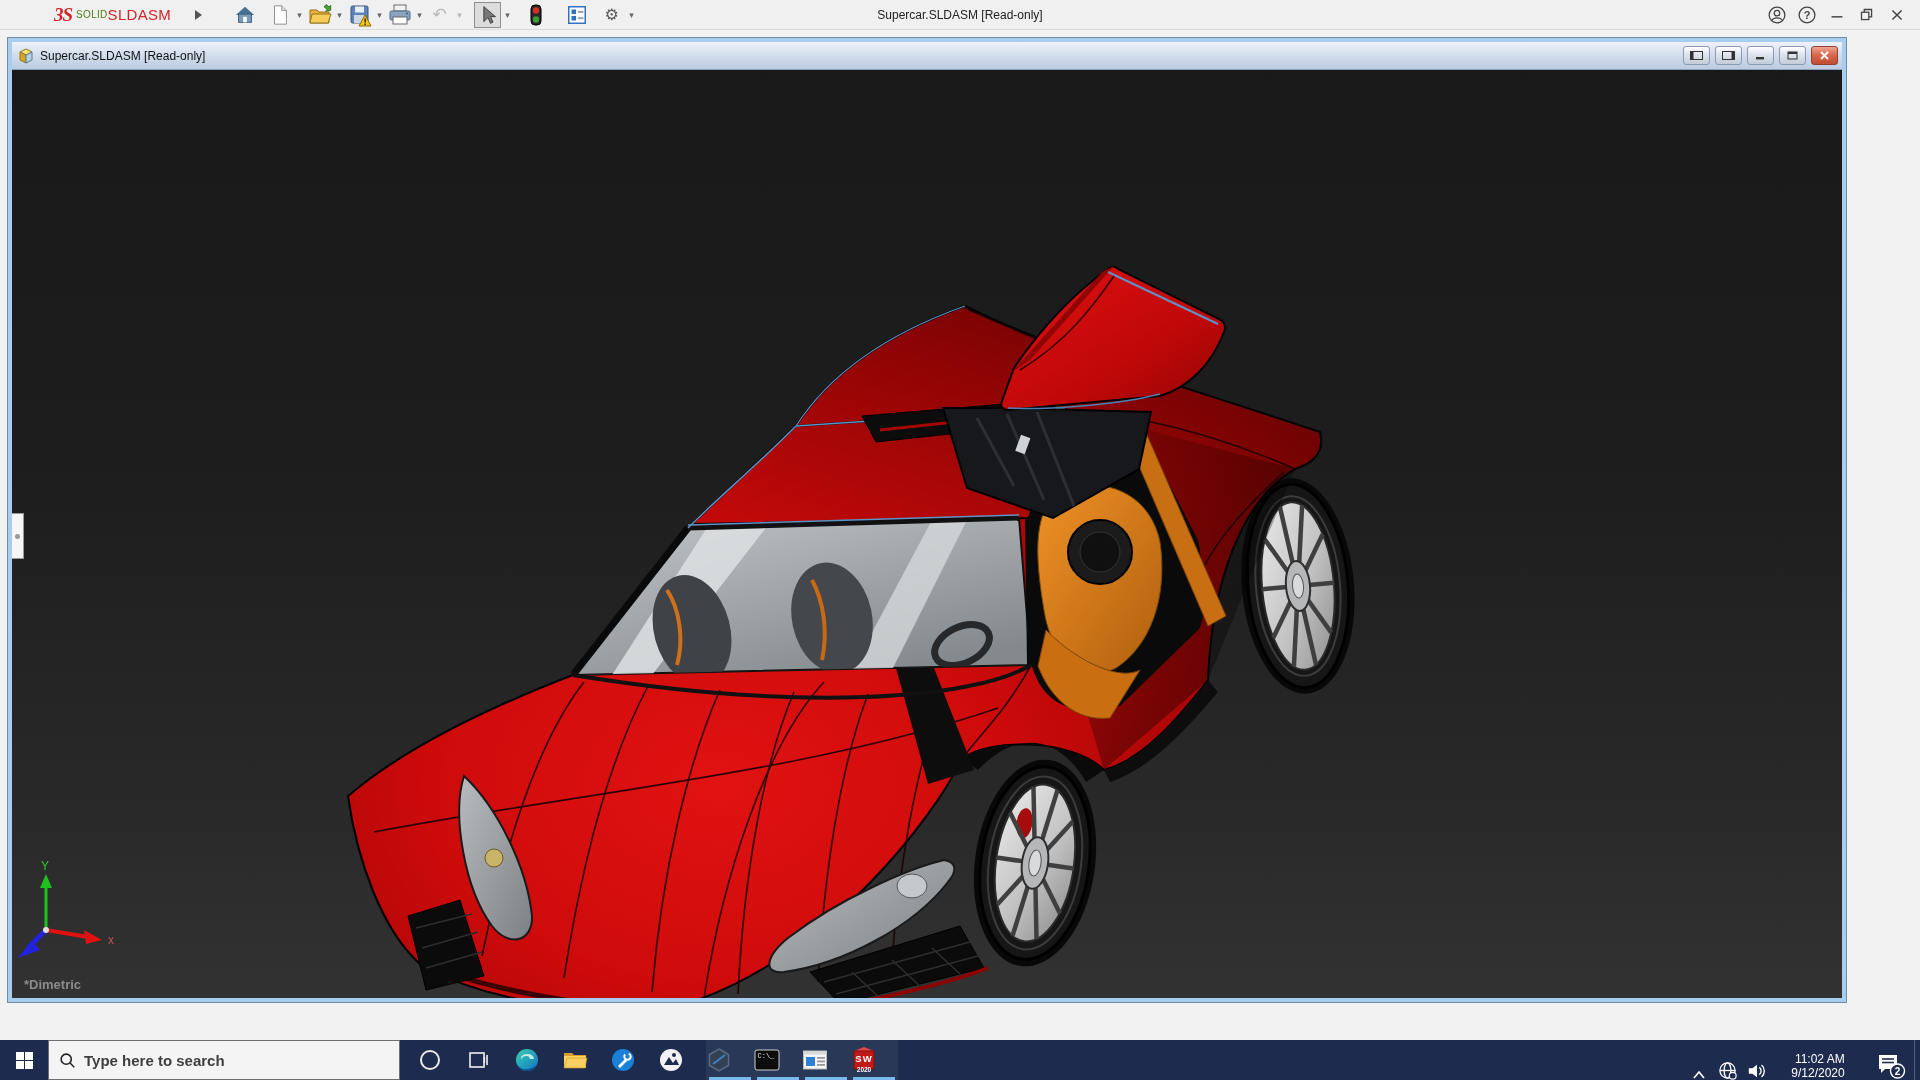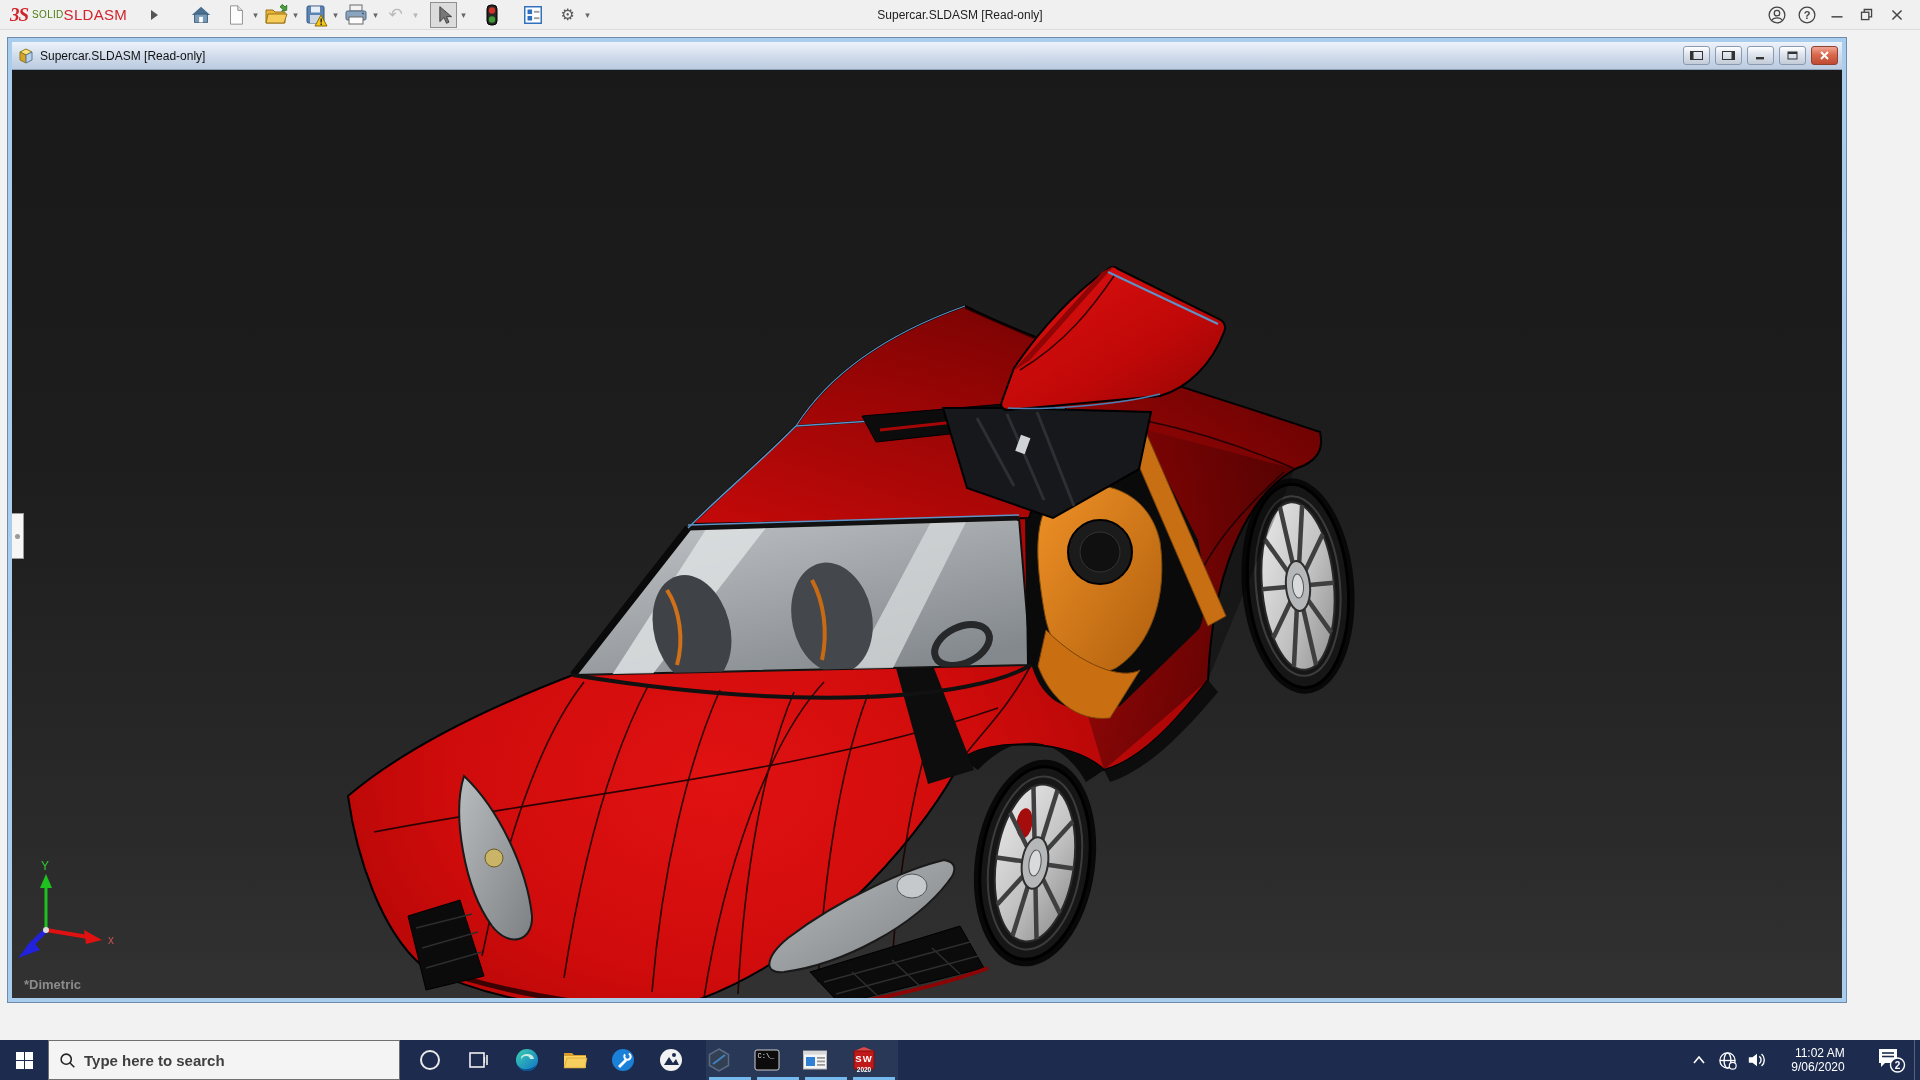--- a/index.html
+++ b/index.html
@@ -1,21 +1,21 @@
 <!DOCTYPE html>
 <html><head>
 <meta charset="utf-8">
 <style>
   * { margin:0; padding:0; box-sizing:border-box; }
   html,body { width:1920px; height:1080px; overflow:hidden;
     font-family:"Liberation Sans", sans-serif; background:#f2f2f2; }
 
   
   .app-titlebar { position:absolute; left:0; top:0; width:1920px; height:30px;
-    background:#f0f0f0; border-bottom:1px solid #dcdcdc; display:flex; align-items:center; }
+    background:#f0f0f0; border-bottom:1px solid #dcdcdc; display:flex; align-items:center;padding-left:44px; }
   .logo { display:flex; align-items:center; margin-left:10px; gap:4px; }
   .logo .monogram { color:#d2232a; font-weight:bold; font-style:italic; font-size:19px;
     font-family:"Liberation Serif", serif; letter-spacing:-1px; }
   .logo .bold { color:#4d7c0f; font-weight:normal; font-size:10px; letter-spacing:.3px; }
   .logo .light { color:#d2232a; font-weight:normal; font-size:15px; letter-spacing:.3px; }
   .flyout { margin-left:22px; display:flex; align-items:center; }
   .toolbar { display:flex; align-items:center; margin-left:28px; }
   .tbtn { width:27px; height:26px; display:flex; align-items:center; justify-content:center; }
   .tbtn.pressed { background:#dcdcdc; border:1px solid #8f8f8f; }
   .caret { width:13px; height:26px; display:flex; align-items:center; justify-content:center;
@@ -57,21 +57,21 @@
   .start { width:48px; display:flex; align-items:center; justify-content:center; }
   .searchbox { width:352px; background:#f4f4f4; border:1px solid #6f6f6f; display:flex;
     align-items:center; padding-left:10px; gap:8px; }
   .searchbox input { border:none; outline:none; background:transparent; font-size:15px;
     color:#222; width:280px; font-family:"Liberation Sans", sans-serif;font-weight:bold; }
   .searchbox input::placeholder { color:#3f3f3f; opacity:1; }
   .tk { width:48px; position:relative; display:flex; align-items:center; justify-content:flex-start; }
   .tk.open { background:rgba(255,255,255,.06); }
   .tk .indicator { position:absolute; left:3px; right:3px; bottom:0; height:3px; background:#76b9ed; }
   .tray { margin-left:auto; display:flex; align-items:center; }
-  .trayitem { height:40px; display:flex; align-items:center; justify-content:center; }
+  .trayitem { height:40px; display:flex; align-items:flex-end; justify-content:center; }
   .clock { width:96px; text-align:right; color:#fff; font-size:12px; line-height:14px; padding-right:4px; }
   .showdesk { width:6px; height:40px; border-left:1px solid rgba(255,255,255,.25); }
   .badge-num { fill:#fff; font-size:10px; font-weight:bold; font-family:"Liberation Sans",sans-serif; }
 </style>
 </head>
 <body>
 
 <header class="app-titlebar">
   <div class="logo">
     <span class="monogram">3S</span>
@@ -592,21 +592,21 @@
     <div class="trayitem" style="width:30px">
       <svg width="20" height="18" viewBox="0 0 22 18">
         <polygon points="2,6 6,6 11,2 11,16 6,12 2,12" fill="#fff"></polygon>
         <path d="M 13.5,5 A 5,5 0 0 1 13.5,13" fill="none" stroke="#fff" stroke-width="1.5"></path>
         <path d="M 16,2.5 A 8.5,8.5 0 0 1 16,15.5" fill="none" stroke="#fff" stroke-width="1.5"></path>
       </svg>
     </div>
     <div class="trayitem clock">
       <div>
         <div>11:02 AM</div>
-        <div>9/06/2020</div>
+        <div>9/12/2020</div>
       </div>
     </div>
     <div class="trayitem" style="width:46px">
       <svg width="30" height="28" viewBox="0 0 30 28">
         <path d="M3 3 H21 V17 H9 L5 21 V17 H3 Z" fill="#fff"></path>
         <line x1="6" y1="7" x2="18" y2="7" stroke="#1d2c4e" stroke-width="1.6"></line>
         <line x1="6" y1="10.5" x2="18" y2="10.5" stroke="#1d2c4e" stroke-width="1.6"></line>
         <circle cx="21.5" cy="19" r="7" fill="#1d2c4e" stroke="#fff" stroke-width="1.4"></circle>
         <text x="21.5" y="22.6" text-anchor="middle" class="badge-num">2</text>
       </svg>

